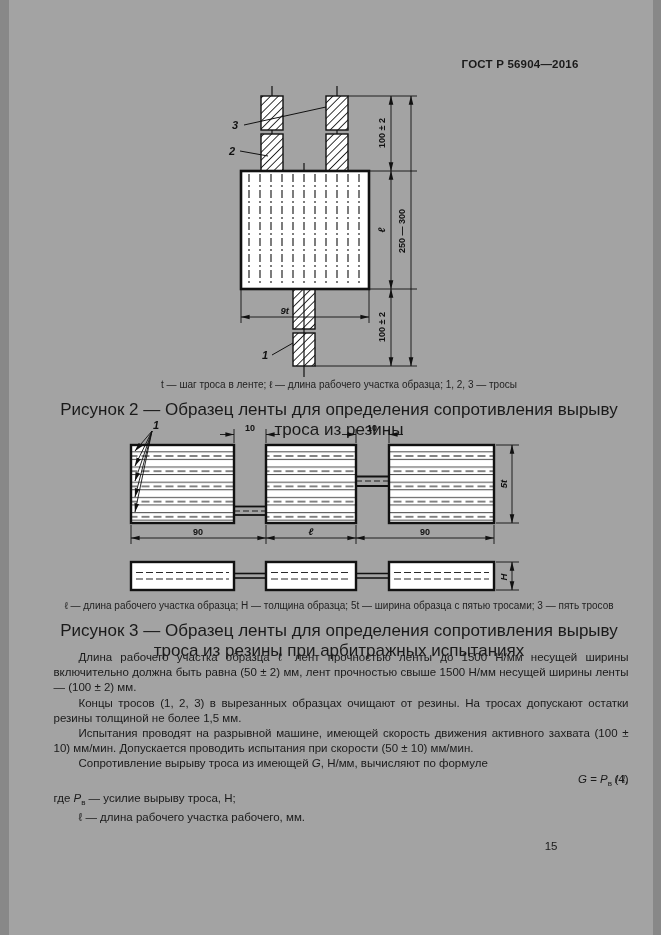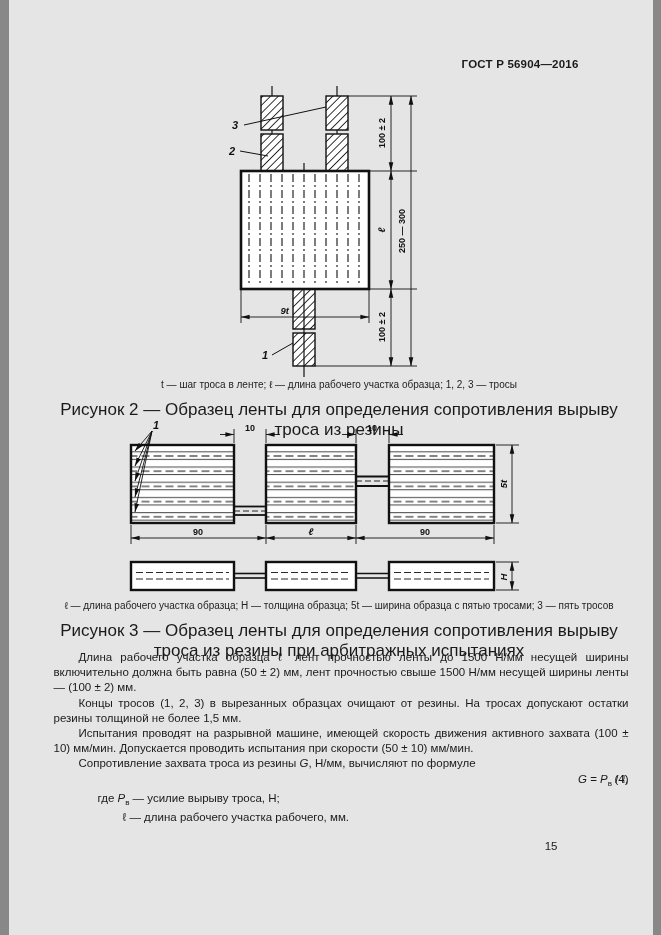--- a/index.html
+++ b/index.html
@@ -1,34 +1,34 @@
 <!DOCTYPE html>
 <html><head>
 <meta charset="utf-8">
 <style>
   html,body{margin:0;padding:0;background:#888;}
   .page{
-    position:relative;width:644px;height:935px;background:#e5e5e5;
+    position:relative;width:644px;height:935px;background:#a3a3a3;
     font-family:"Liberation Sans","DejaVu Sans",sans-serif;color:#1a1a1a;
     overflow:hidden;margin:0 auto;
   }
   .hdr{position:absolute;top:58px;right:74px;font-size:11.5px;font-weight:bold;letter-spacing:.2px;}
   svg{position:absolute;}
   svg text{font-family:"Liberation Sans","DejaVu Sans",sans-serif;fill:#111;}
   .dim{font-size:9px;font-weight:600;}
   .dimi{font-size:9.5px;font-weight:600;font-style:italic;}
   .callout{font-size:11px;font-weight:bold;font-style:italic;}
   .legend{position:absolute;left:30px;width:601px;text-align:center;font-size:10px;color:#222;}
   .figtitle{position:absolute;left:30px;width:601px;text-align:center;font-size:17px;color:#1a1a1a;}
   .figtitle span{display:inline-block;max-width:560px;}
   .body-text{position:absolute;top:650px;left:45px;width:575px;font-size:11.5px;line-height:15.2px;text-align:justify;}
   .body-text p{margin:0;text-indent:25px;}
   .formula-row{position:relative;text-align:right;text-indent:0;margin:3px 0 2px 0;}
   .formula-num{position:absolute;right:0;top:0;}
-  .where p{text-indent:0;margin-left:44px;}
+  .where p{text-indent:0;}
   .where .cont{padding-left:25px;}
   sub{font-size:8px;vertical-align:-3px;}
   .pageno{position:absolute;top:840px;right:95px;font-size:11.5px;}
 </style>
 </head>
 <body>
 
 <div class="page">
 
   <div class="hdr">ГОСТ Р 56904—2016</div>
@@ -206,21 +206,21 @@
     <text class="dimi" text-anchor="middle" transform="translate(438,159) rotate(-90)">H</text>
   </svg>
 
   <div class="legend" style="top:600px">ℓ — длина рабочего участка образца; H — толщина образца; 5t — ширина образца с пятью тросами; 3 — пять тросов</div>
   <div class="figtitle" style="top:621px"><span>Рисунок 3 — Образец ленты для определения сопротивления вырыву троса из резины при арбитражных испытаниях</span></div>
 
   <div class="body-text">
     <p>Длина рабочего участка образца ℓ лент прочностью ленты до 1500 Н/мм несущей ширины включительно должна быть равна (50 ± 2) мм, лент прочностью свыше 1500 Н/мм несущей ширины ленты — (100 ± 2) мм.</p>
     <p>Концы тросов (1, 2, 3) в вырезанных образцах очищают от резины. На тросах допускают остатки резины толщиной не более 1,5 мм.</p>
     <p>Испытания проводят на разрывной машине, имеющей скорость движения активного захвата (100 ± 10) мм/мин. Допускается проводить испытания при скорости (50 ± 10) мм/мин.</p>
-    <p><span>Сопротивление захвата троса из резины </span><i>G</i><span>, Н/мм, вычисляют по формуле</span></p>
+    <p><span>Сопротивление вырыву троса из имеющей </span><i>G</i><span>, Н/мм, вычисляют по формуле</span></p>
 
     <p class="formula-row">
       <span><i>G</i><span> = </span><i>P</i><sub>в</sub><span> / ℓ,</span></span>
       <span class="formula-num">(4)</span>
     </p>
 
     <div class="where">
       <p><span>где </span><i>P</i><sub>в</sub><span> — усилие вырыву троса, Н;</span></p>
       <p class="cont"><span>ℓ</span><span> — длина рабочего участка рабочего, мм.</span></p>
     </div>

